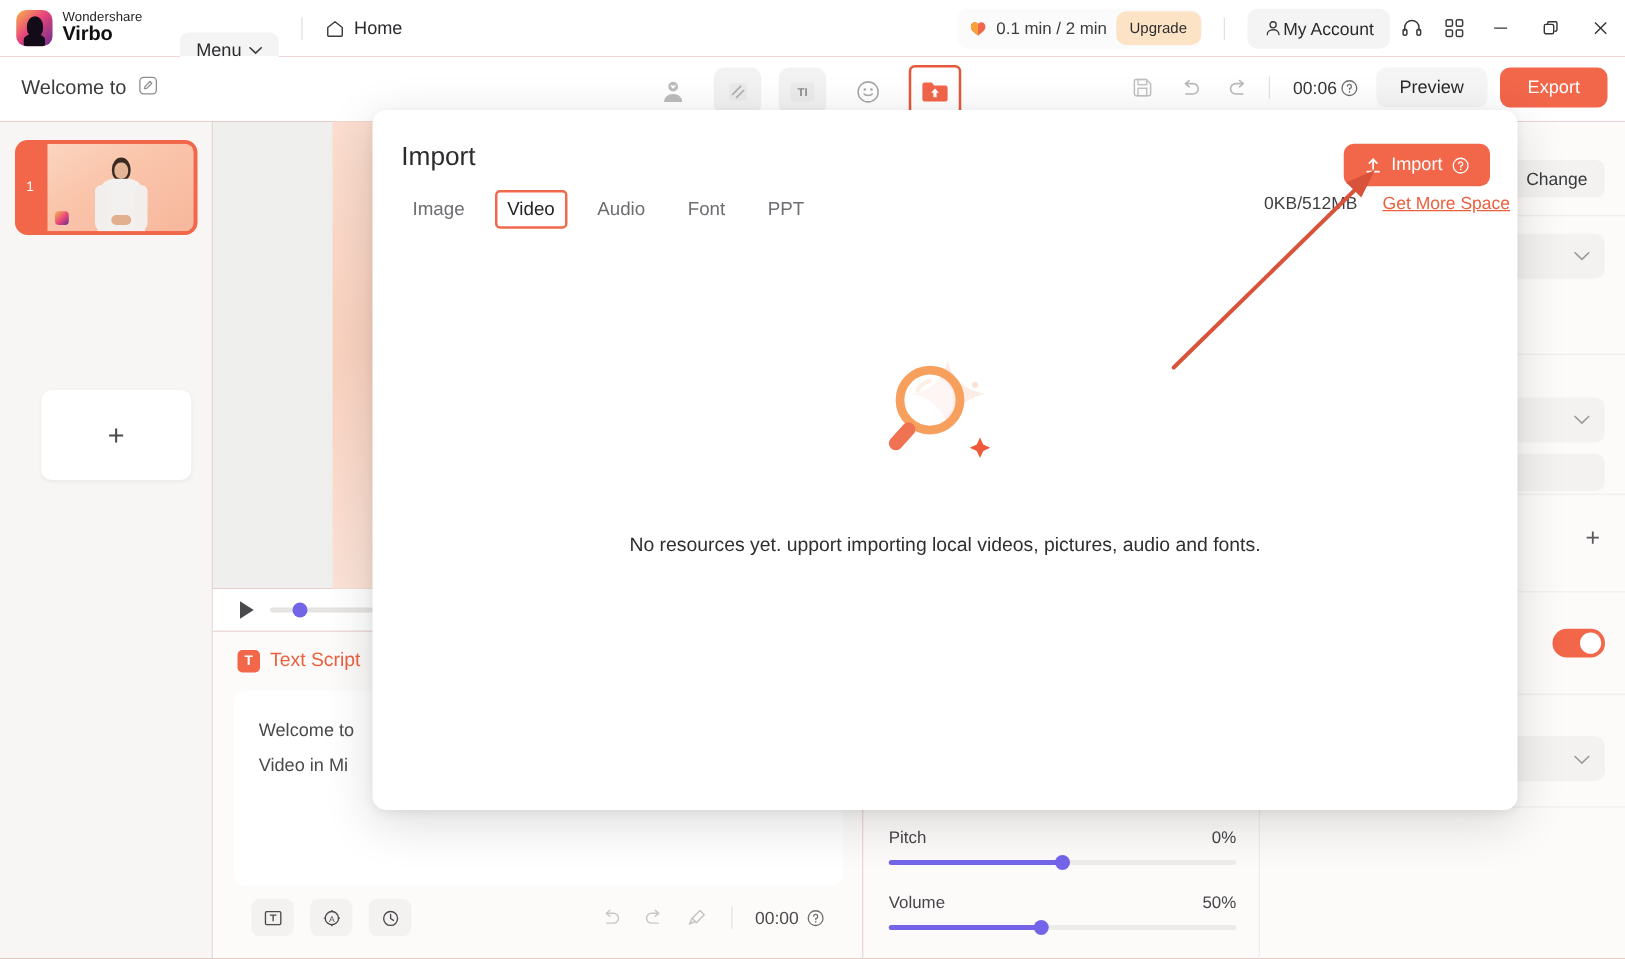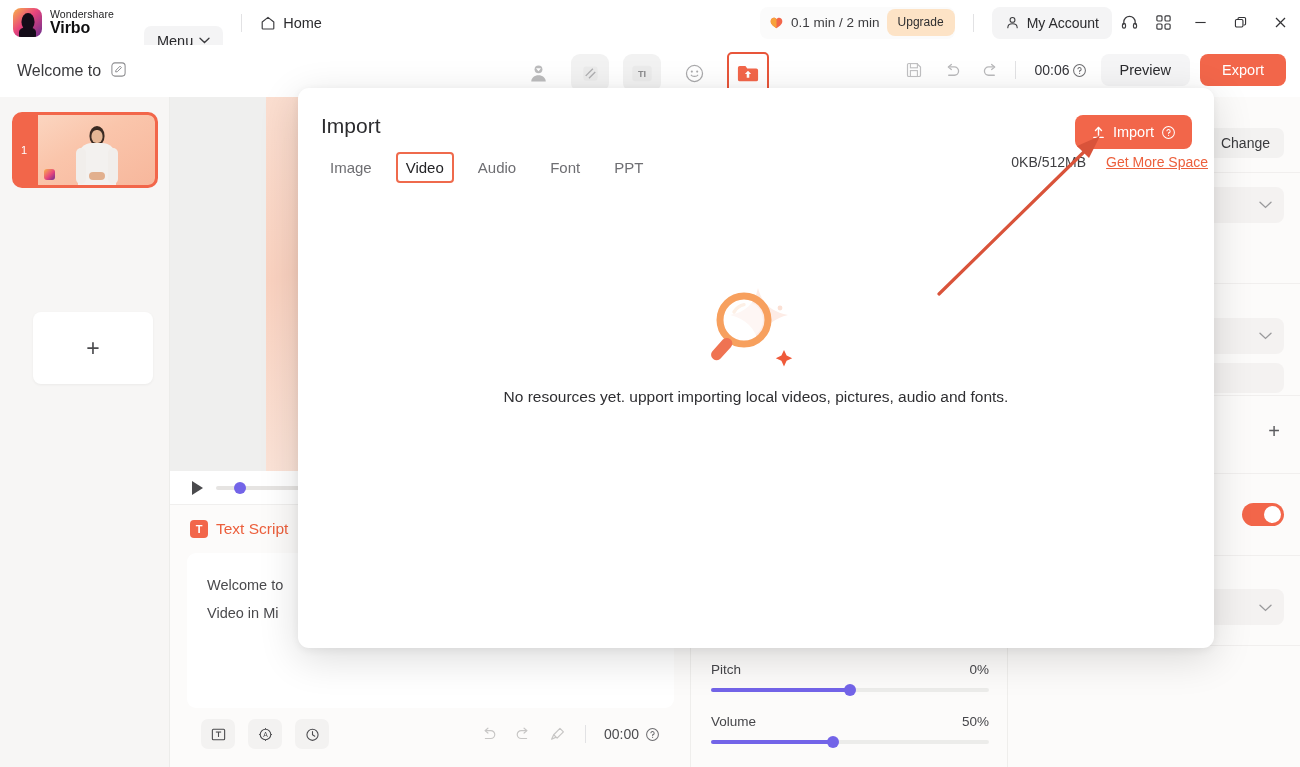--- a/index.html
+++ b/index.html
@@ -58,21 +58,21 @@
     gap: 7px;
   }
   .credit-gem { width: 15px; height: 15px; flex: 0 0 auto; }
   .credit-txt { font-size: 13.5px; color: #3d3d40; white-space: nowrap; }
   .upgrade-pill {
     background: #fde3c6; color: #2e2e30; font-size: 12px;
     padding: 6px 11px 7px; border-radius: 8px; cursor: pointer;
     font-weight: 500;
   }
   .account {
-    display: flex; align-items: center; gap: 7px;
+    display: flex; align-items: center; gap: 1px;
     background: #f4f4f5; border-radius: 8px; height: 32px;
     padding: 0 13px; font-size: 14px; color: #2b2b2e; cursor: pointer;
   }
   .tb-icon {
     width: 34px; height: 34px; display: flex; align-items: center; justify-content: center;
     cursor: pointer; color: #3b3b3e;
   }
   .win-btn {
     width: 40px; height: 45px; display: flex; align-items: center; justify-content: center;
     cursor: pointer; color: #343437;
@@ -262,21 +262,21 @@
   .m-tab { font-size:15px; color:#6e6e72; padding:5px 8px; cursor:pointer; border:2px solid transparent; border-radius:4px;}
   .m-tab.active { color:#232326; font-weight:500; border-color:#ef6a4c; background:#fff;}
   .m-import {
     position:absolute; right:22px; top:27px; background:#f2664a; color:#fff;
     border-radius:8px; padding:9px 16px; font-size:14.5px; display:flex; align-items:center; gap:7px; cursor:pointer;
   }
   .m-storage { position:absolute; right:128px; top:66px; font-size:14px; color:#3f3f42;}
   .m-space { position:absolute; right:6px; top:66px; font-size:14px; color:#ec5f3c; text-decoration:underline; cursor:pointer;}
   .empty-wrap { position:absolute; left:0; right:0; top:190px; text-align:center; }
   .empty-art { position:relative; width:120px; height:110px; margin:0 auto; }
-  .empty-txt { font-size:15.5px; color:#2f2f32; }
+  .empty-txt { margin-top:40px; font-size:15.5px; color:#2f2f32; }
   .arrow-svg { position:absolute; left:0; top:0; width:916px; height:560px; pointer-events:none;}
 </style>
 </head>
 <body>
 
 <div id="app">
 
   <div class="titlebar">
     <div class="brand">
       <div class="brand-logo"></div>

